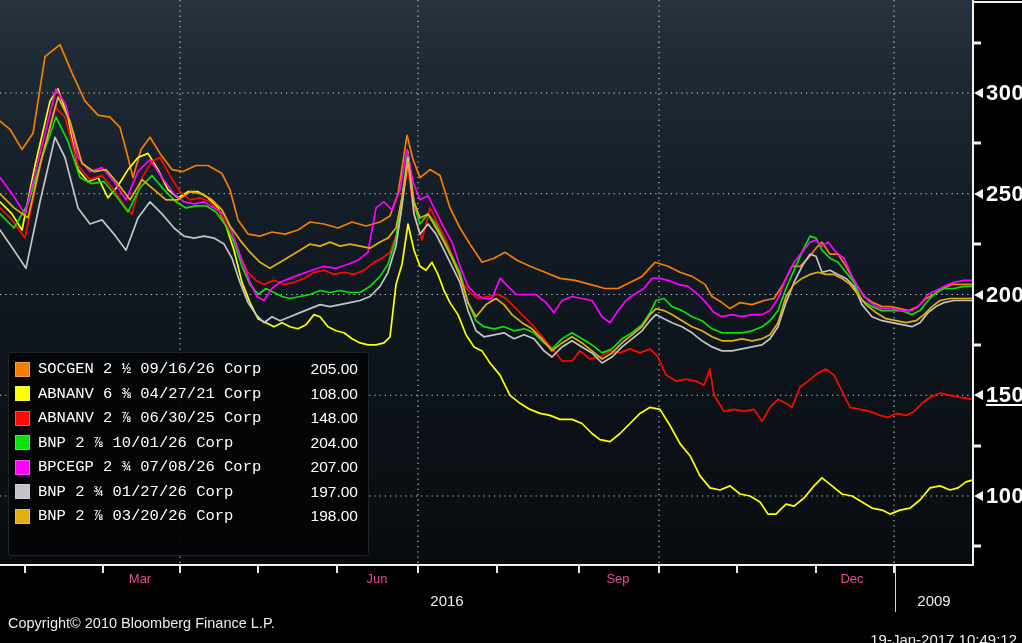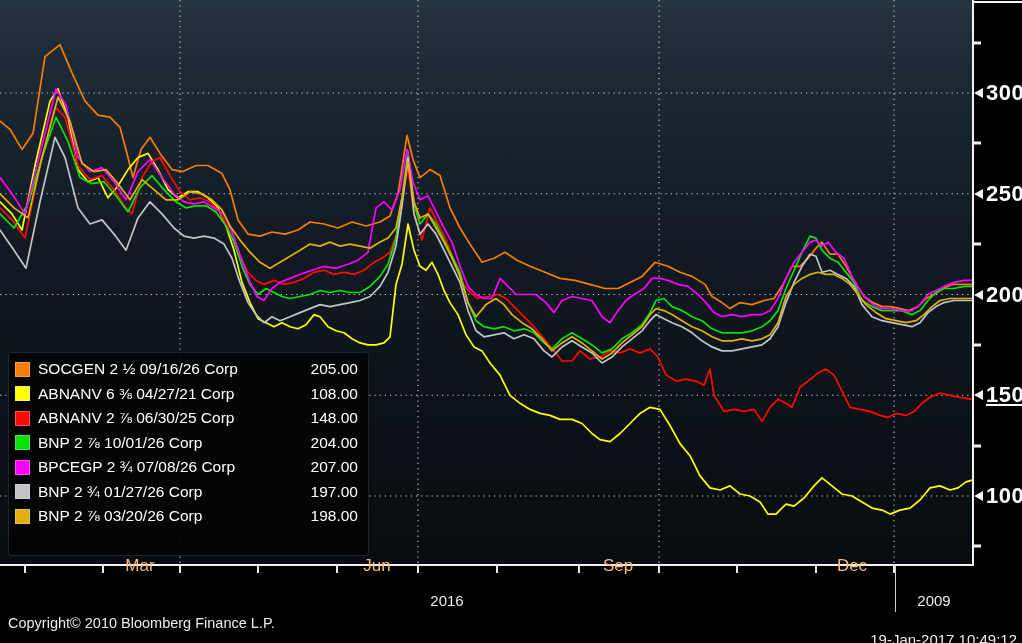--- a/index.html
+++ b/index.html
@@ -17,33 +17,33 @@
   .axis-line-right{position:absolute;left:972px;top:0;width:2px;height:566px;background:#f2f2f2;}
   .axis-line-bottom{position:absolute;left:0;top:564px;width:974px;height:2px;background:#f2f2f2;}
   .frame-top-right{position:absolute;left:973px;top:1px;width:49px;height:2px;background:#f2f2f2;}
   
   .ylabel{position:absolute;left:986px;transform:translateY(-50%);color:#fff;font-size:22px;font-weight:bold;letter-spacing:0.5px;}
   .yarrow{position:absolute;left:974px;width:0;height:0;transform:translateY(-50%);
     border-top:5px solid transparent;border-bottom:5px solid transparent;border-right:9px solid #f2f2f2;}
   .yminor{position:absolute;left:974px;width:7px;height:3px;background:#f2f2f2;transform:translateY(-50%);}
   
   .xtick{position:absolute;top:566px;width:2px;height:7px;background:#e8e8e8;transform:translateX(-50%);}
-  .xmonth{position:absolute;top:556px;transform:translateX(-50%);color:#fdba74;font-size:17px;}
+  .xmonth{position:absolute;top:571px;transform:translateX(-50%);color:#ec4899;font-size:13px;}
   .year-label{position:absolute;top:592px;transform:translateX(-50%);color:#ececec;font-size:15px;}
   .year-divider{position:absolute;left:895px;top:566px;width:1px;height:46px;background:#cfcfcf;}
   
   #legend{
     position:absolute;left:8px;top:352px;width:361px;height:204px;
     background:rgba(4,4,5,0.93);border:1px solid #1f242a;border-radius:3px;
     padding:4px 10px 4px 6px;box-sizing:border-box;color:#fff;
   }
   #legend-title{text-align:center;font-size:15.5px;padding:2px 0 3px 0;color:#fff;}
   .legend-row{display:flex;align-items:center;height:24.5px;font-size:15.5px;}
   .swatch{width:15px;height:15px;border:1px solid rgba(230,230,230,0.35);box-sizing:border-box;margin-right:8px;flex:none;}
-  .legend-label{white-space:nowrap;}
+  .legend-label{white-space:nowrap;font-family:Liberation Mono, monospace;}
   .legend-value{margin-left:auto;}
   
   #copyright{position:absolute;left:8px;top:615px;color:#ececec;font-size:14.5px;}
   #timestamp{position:absolute;right:5px;top:619px;color:#ececec;font-size:15px;margin-top:12px;}
 </style>
 </head>
 <body>
 
 <div id="screen">
 

